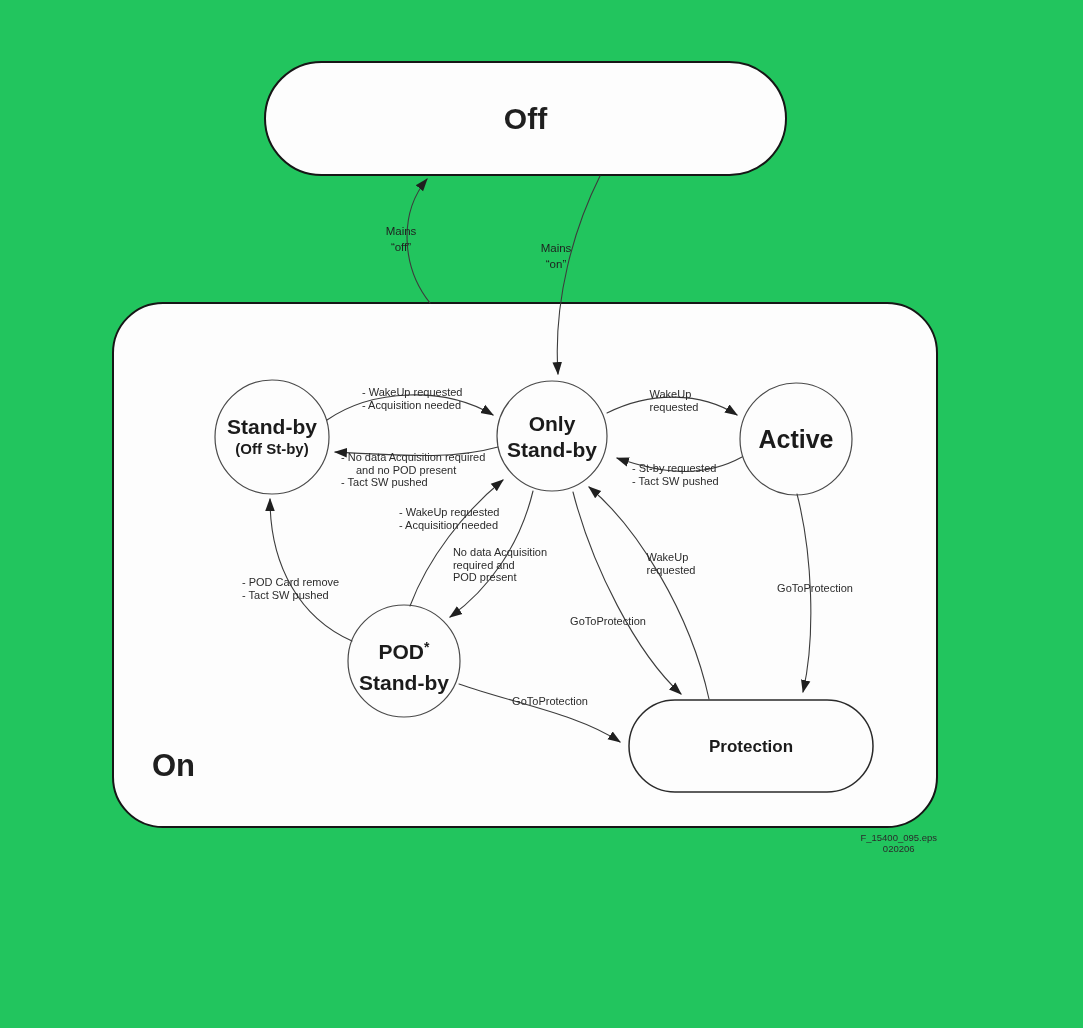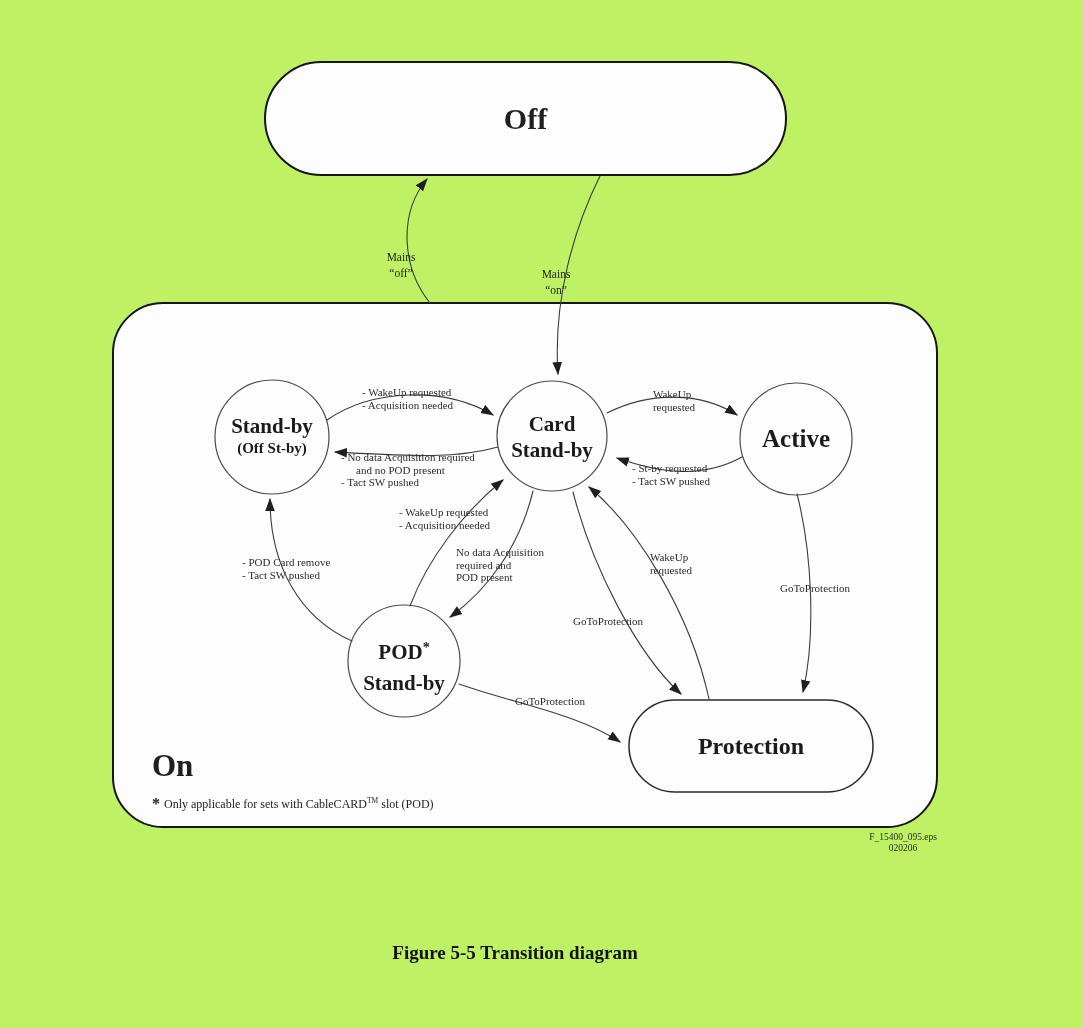--- a/index.html
+++ b/index.html
@@ -1,21 +1,21 @@
 <!DOCTYPE html>
 <html><head>
 <meta charset="utf-8">
 <style>
   html, body { margin: 0; padding: 0; background: #ffffff; }
   .stage {
     position: relative;
     width: 1083px;
     height: 1028px;
-    background: #bef264;
-    font-family: Liberation Serif, serif;
+    background: #22c55e;
+    font-family: Liberation Sans, sans-serif;
     color: #1f1f1f;
     overflow: hidden;
   }
   .stage svg { position: absolute; left: 0; top: 0; }
 
   .lbl { position: absolute; white-space: nowrap; }
   .node-title { font-weight: bold; color: #1b1b1b; text-align: center; }
   .center-x { transform: translateX(-50%); }
 
   .off-label {
@@ -33,26 +33,26 @@
   .semi-label div { font-size: 21px; line-height: 26px; }
 
   .active-label { left: 796px; top: 426px; }
   .active-label div { font-size: 25px; line-height: 26px; }
 
   .pod-label { left: 404px; top: 632px; }
   .pod-label div { font-size: 21px; line-height: 31px; }
   .star-sup { font-size: 14px; vertical-align: 7px; letter-spacing: 0; }
 
   .protection-label { left: 751px; top: 733px; }
-  .protection-label div { font-size: 24px; line-height: 27px; }
+  .protection-label div { font-size: 17px; line-height: 27px; }
 
   .edge-lbl { font-size: 11px; line-height: 12.5px; color: #2b2b2b; }
   .edge-lbl.centered { }
   .edge-lbl .indent { padding-left: 7px; margin-left: 8px; }
-  .mains-lbl { font-size: 11.5px; line-height: 15.5px; text-align: center; margin-top: 26px; }
+  .mains-lbl { font-size: 11.5px; line-height: 15.5px; text-align: center; }
 
   .footnote { left: 152px; top: 795px; font-size: 12px; color: #222; }
   .footnote .fstar { font-size: 16px; font-weight: bold; vertical-align: -1px; padding-right: 4px; }
   .footnote .tm-sup { font-size: 7.5px; vertical-align: 5px; }
 
   .file-ref { right: 146px; top: 832px; font-size: 9.5px; line-height: 11px; text-align: center; color: #2b2b2b; }
 
   .caption { left: 515px; top: 942px; transform: translateX(-50%); font-size: 19px; font-weight: bold; color: #111; }
 </style>
 </head>
@@ -95,21 +95,21 @@
 
   <div class="lbl off-label">Off</div>
   <div class="lbl on-label">On</div>
 
   <div class="lbl node-title center-x standby-label">
     <div class="l1">Stand-by</div>
     <div class="l2">(Off St-by)</div>
   </div>
 
   <div class="lbl node-title center-x semi-label">
-    <div>Card</div>
+    <div>Only</div>
     <div>Stand-by</div>
   </div>
 
   <div class="lbl node-title center-x active-label">
     <div>Active</div>
   </div>
 
   <div class="lbl node-title center-x pod-label">
     <div><span>POD</span><span class="star-sup">*</span></div>
     <div>Stand-by</div>
@@ -154,40 +154,36 @@
     <div>- WakeUp requested</div>
     <div>- Acquisition needed</div>
   </div>
 
   <div class="lbl edge-lbl centered center-x" style="left:500px; top:546px;">
     <div>No data Acquisition</div>
     <div>required and</div>
     <div>POD present</div>
   </div>
 
-  <div class="lbl edge-lbl" style="left:242px; top:556px;">
+  <div class="lbl edge-lbl" style="left:242px; top:576px;">
     <div>- POD Card remove</div>
     <div>- Tact SW pushed</div>
   </div>
 
   <div class="lbl edge-lbl centered center-x" style="left:608px; top:615px;">GoToProtection</div>
 
   <div class="lbl edge-lbl centered center-x" style="left:671px; top:551px;">
     <div>WakeUp</div>
     <div>requested</div>
   </div>
 
   <div class="lbl edge-lbl centered center-x" style="left:815px; top:582px;">GoToProtection</div>
 
   <div class="lbl edge-lbl centered center-x" style="left:550px; top:695px;">GoToProtection</div>
 
-  <div class="lbl footnote">
-    <span class="fstar">*</span><span>Only applicable for sets with CableCARD</span><span class="tm-sup">TM</span><span> slot (POD)</span>
-  </div>
 
   <div class="lbl file-ref">
     <div>F_15400_095.eps</div>
     <div>020206</div>
   </div>
 
-  <div class="lbl caption">Figure 5-5 Transition diagram</div>
 
 </div>
 
 </body></html>

